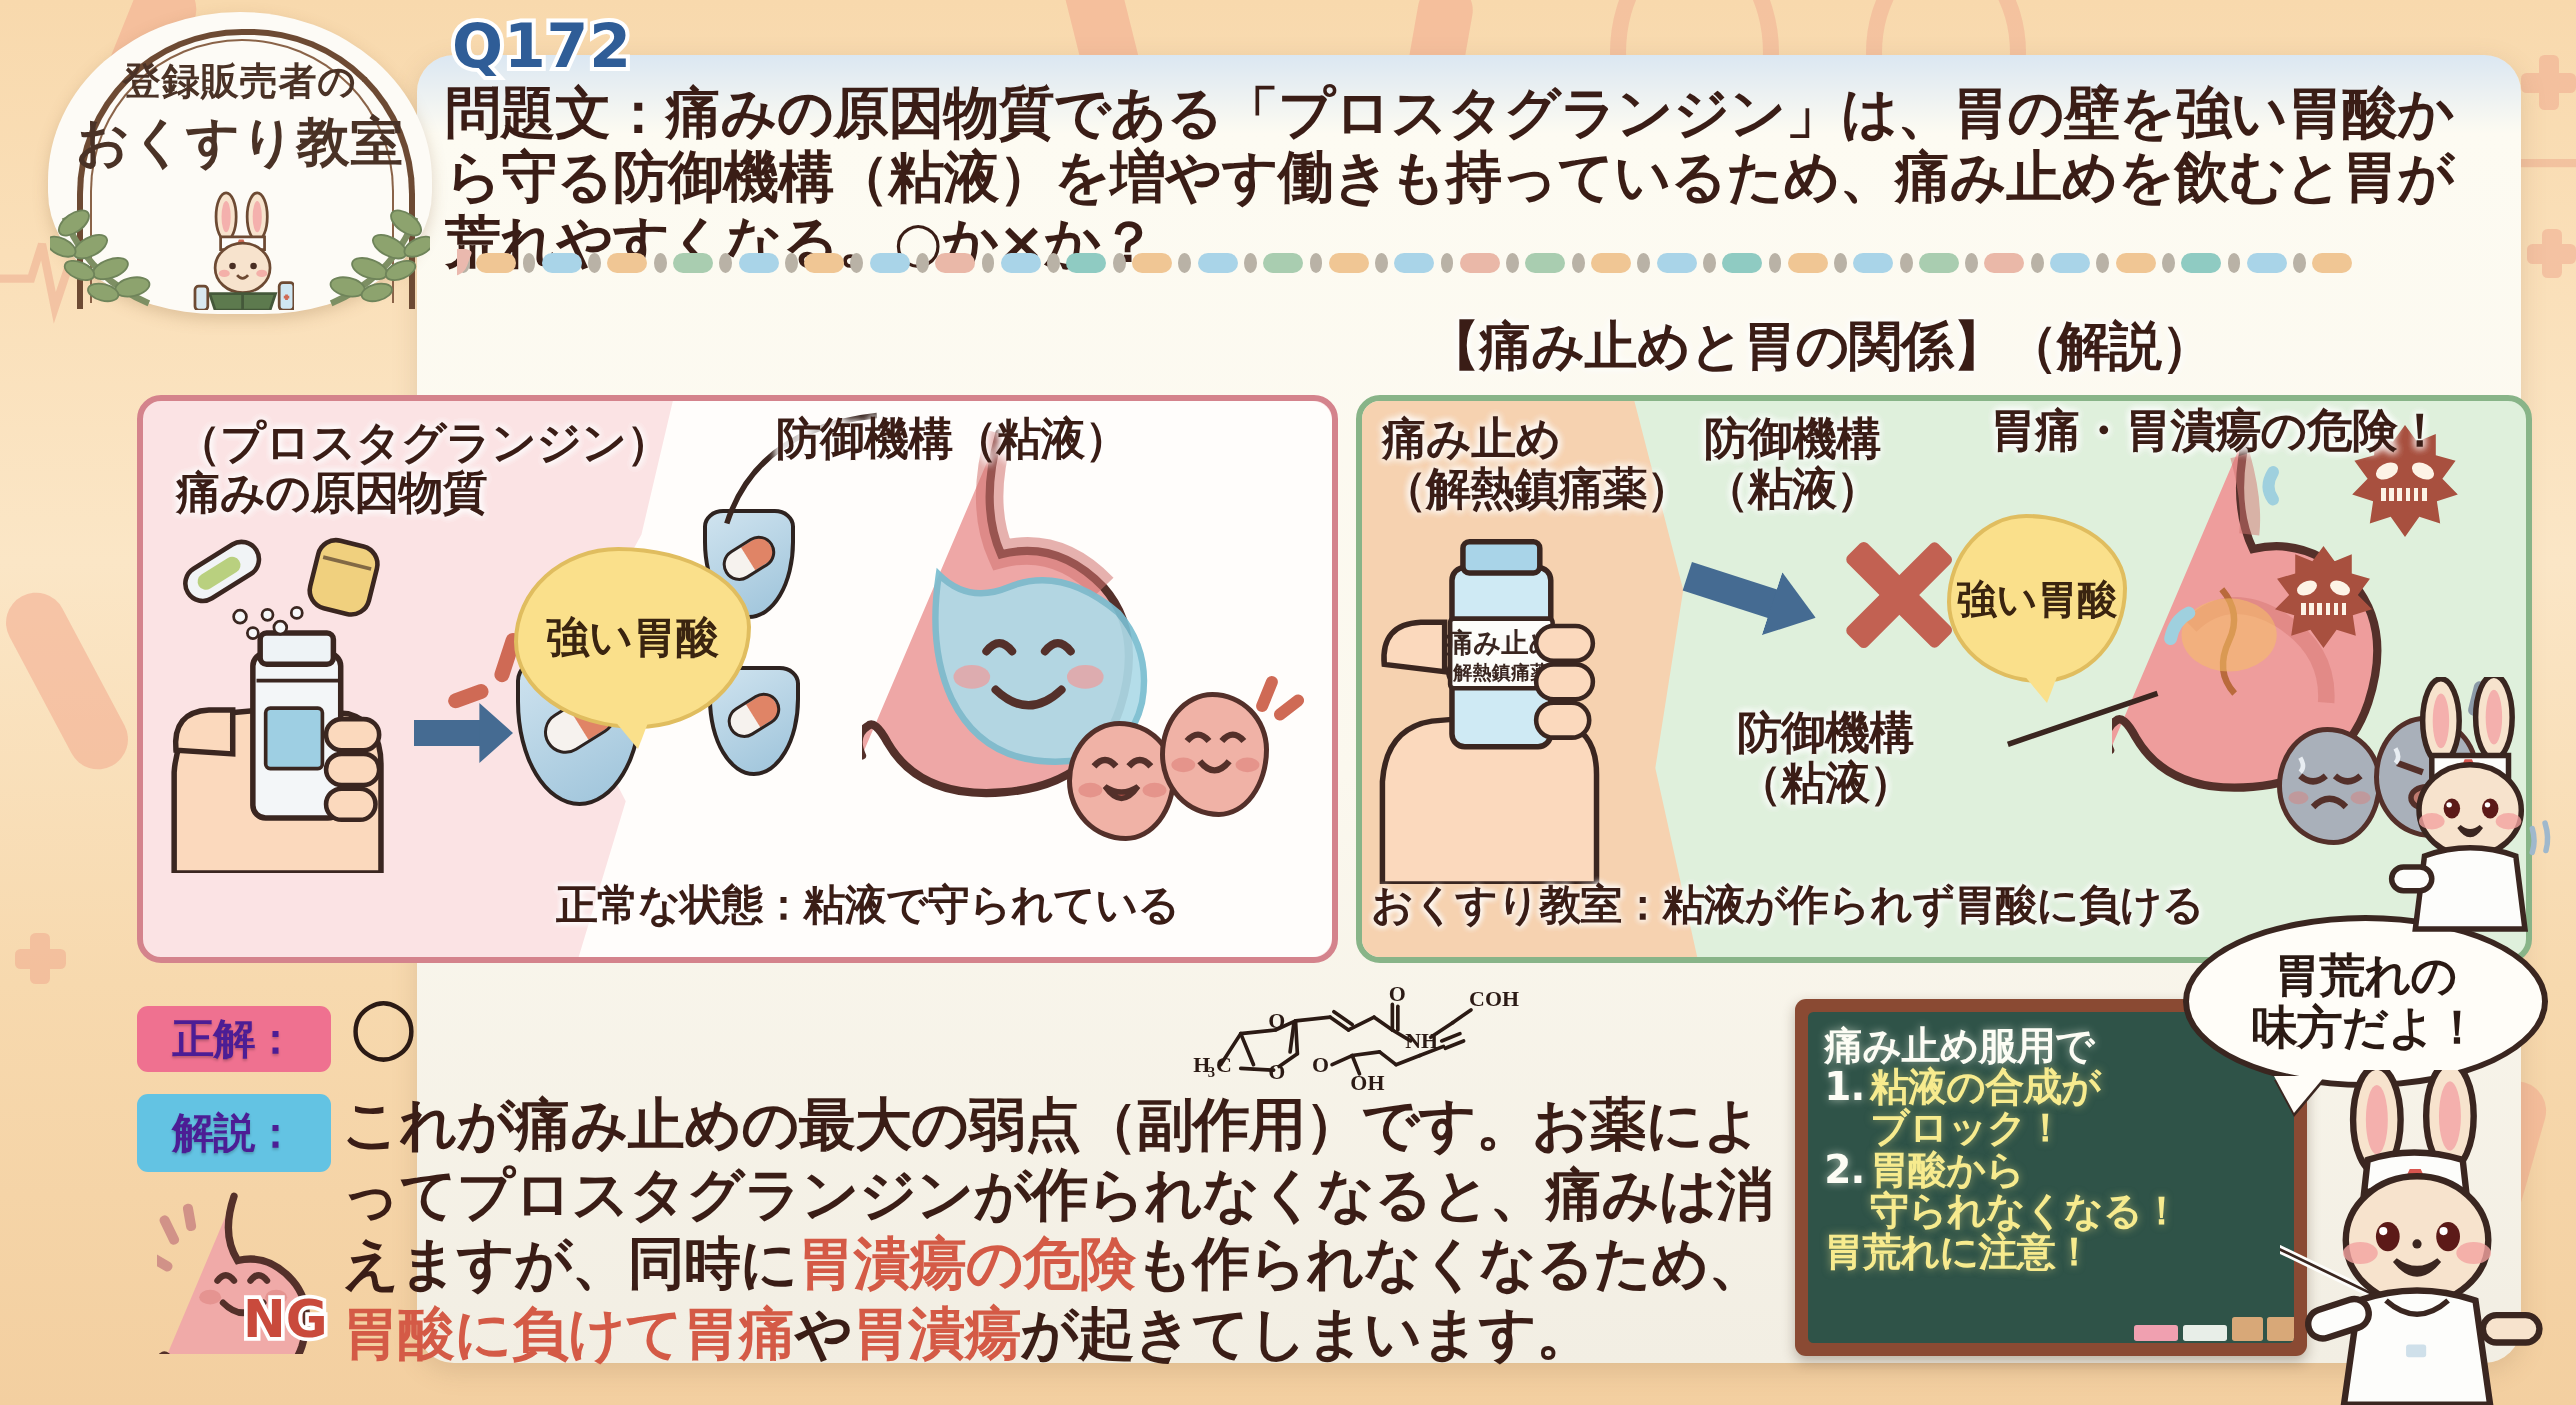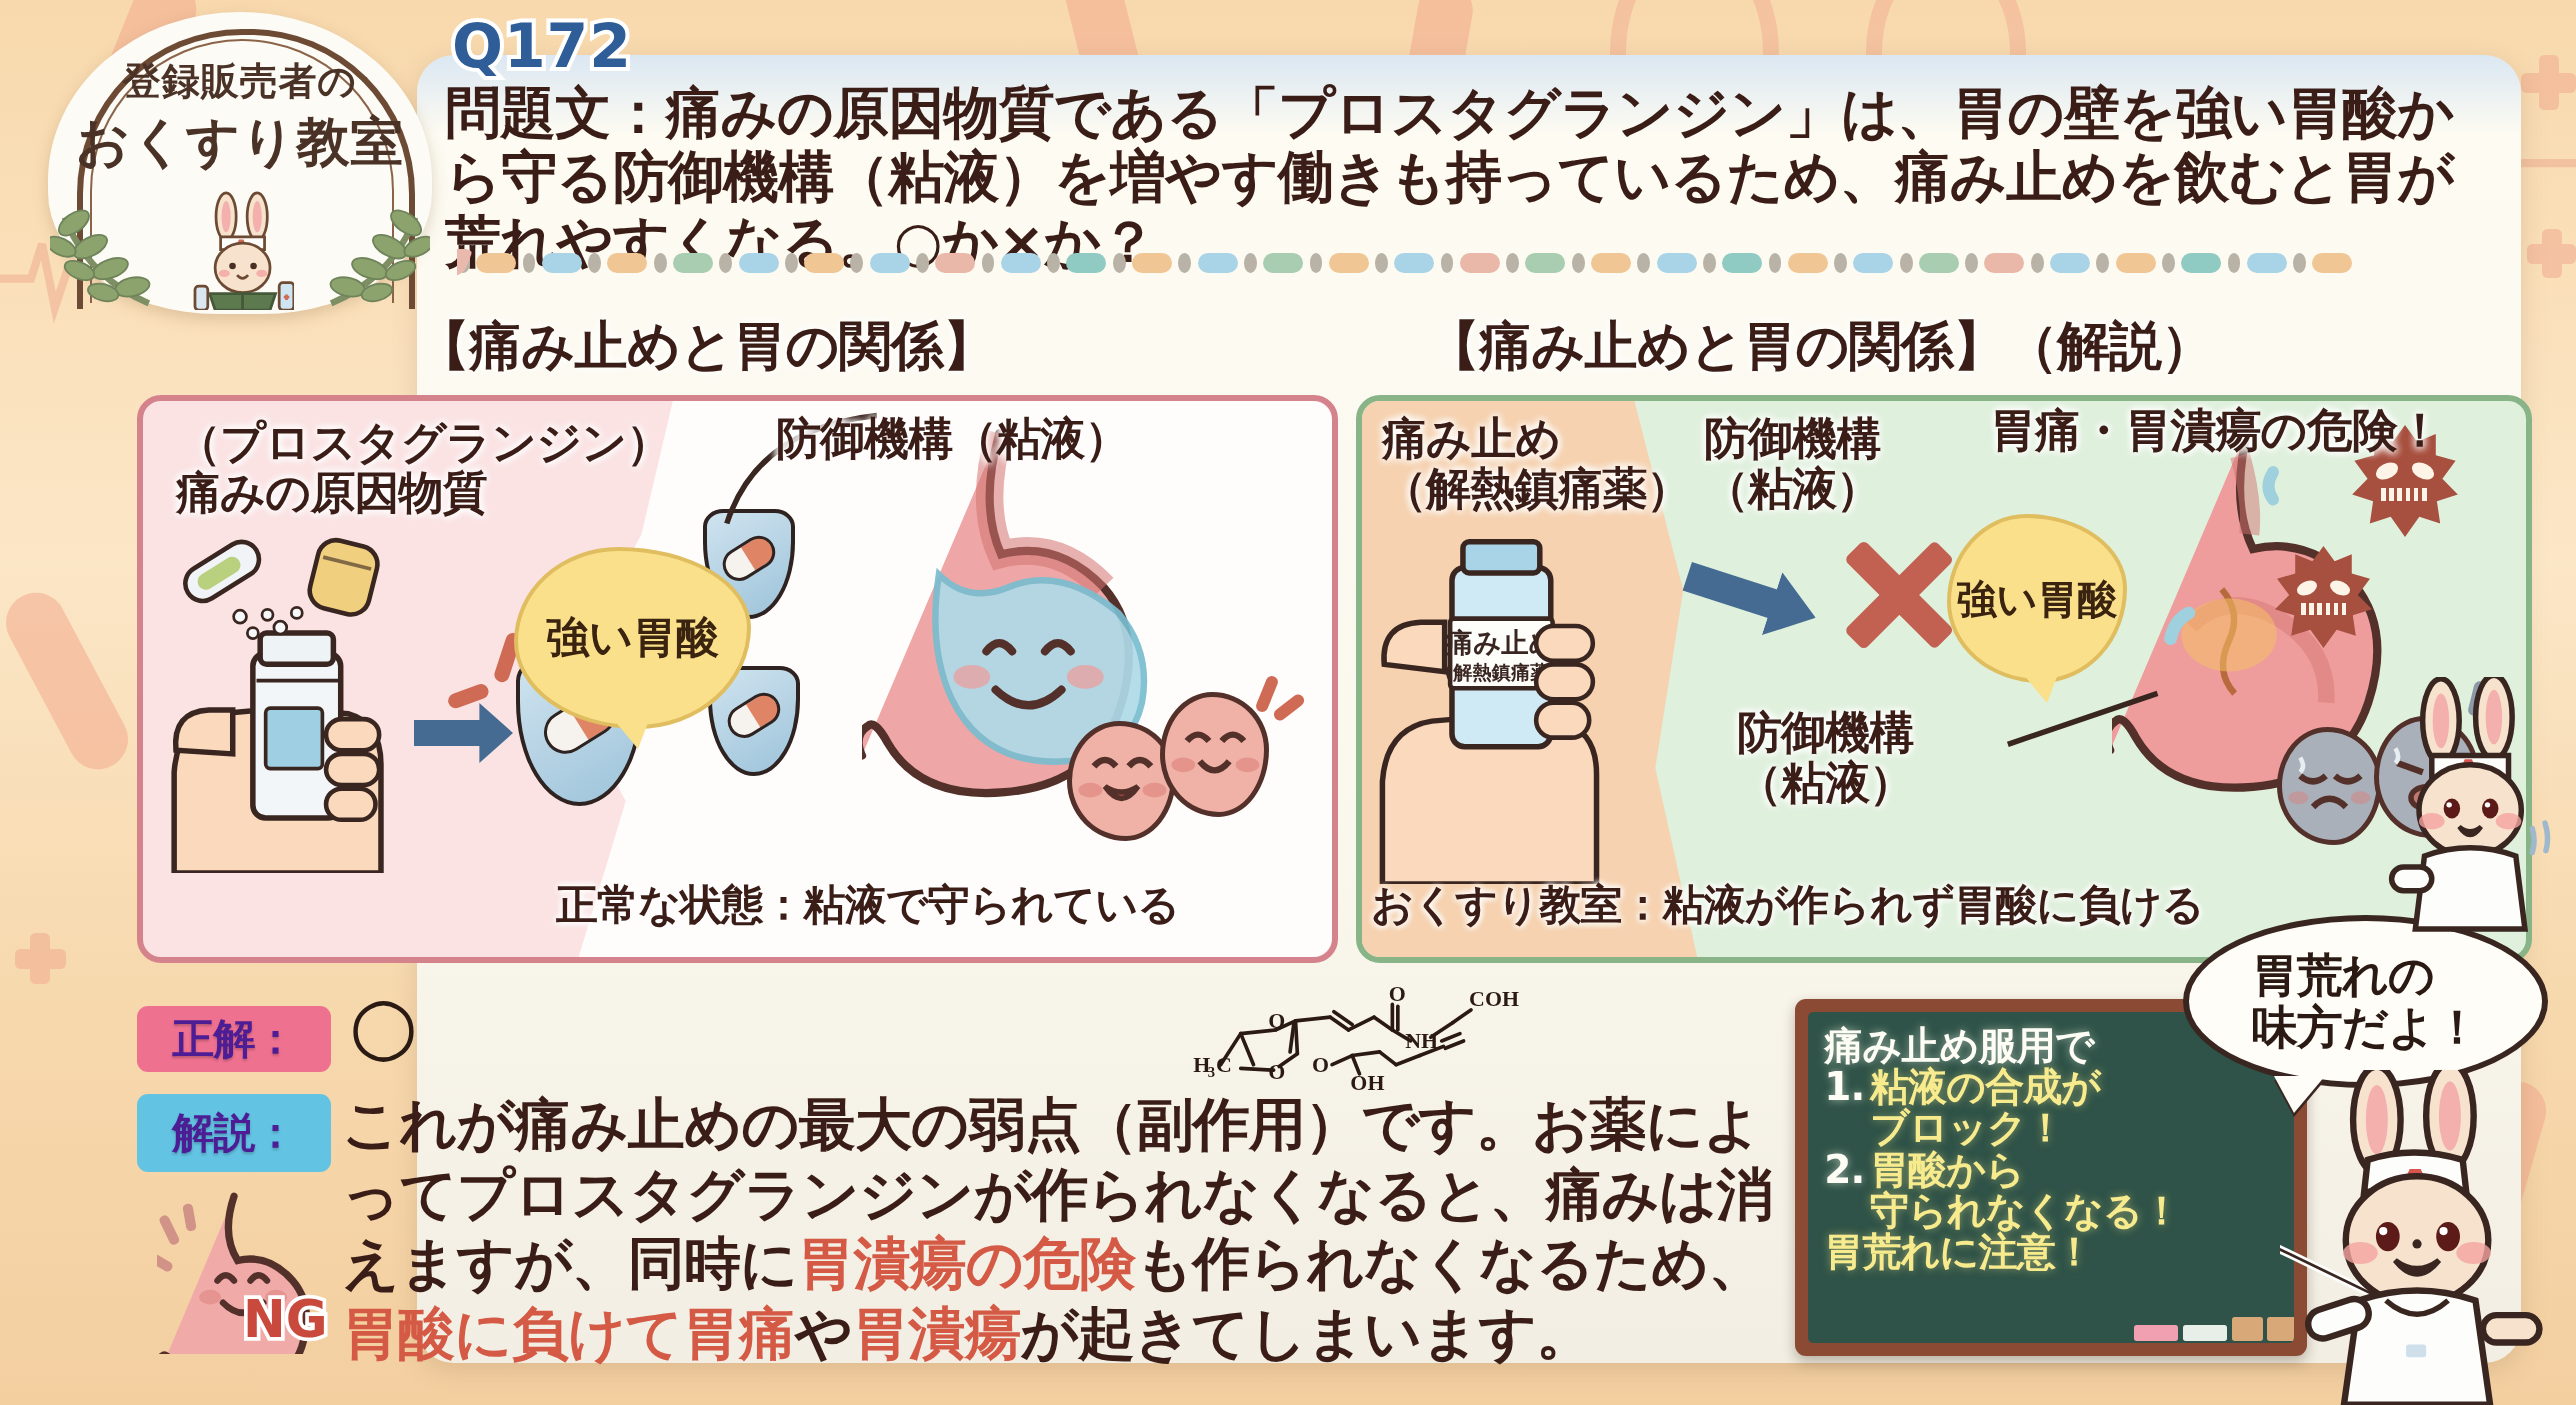--- a/index.html
+++ b/index.html
@@ -241,21 +241,21 @@
     font-weight:bold;font-family:"DejaVu Sans",sans-serif;
     line-height:1.06;letter-spacing:-0.9px;
   }
   .bl-w{color:#fdfdf5;font-size:39px;text-shadow:0 0 8.2px rgba(255,255,240,.55);}
   .bl-y{color:#f7eb8e;font-size:39px;text-shadow:0 0 8.2px rgba(247,235,142,.5);}
   .board-num{color:#fdfdf5;}
   .chalk{position:absolute;bottom:1.8px;height:16.5px;border-radius:2.7px;}
 
   .speech{
     position:absolute;background:#fffdf8;border:6.4px solid #3a2620;border-radius:50%;
-    display:flex;align-items:center;justify-content:center;
+    display:flex;align-items:center;justify-content:center;text-align:center;
     font-weight:bold;color:#2b1a14;font-family:"DejaVu Sans",sans-serif;
     line-height:1.12;letter-spacing:-0.9px;
   }
   .speech:after{
     content:"";position:absolute;bottom:-31px;left:24%;
     width:0;height:0;border-left:20px solid transparent;border-right:31px solid transparent;
     border-top:37px solid #fffdf8;filter:drop-shadow(0 4.6px 0 #3a2620);
   }
 </style>
 </head>
@@ -398,21 +398,20 @@
     <div class="d-dot"></div>
       <div class="d-cap" style="background:#f0c694"></div>
     <div class="d-dot"></div>
       <div class="d-cap" style="background:#8fcbc2"></div>
     <div class="d-dot"></div>
       <div class="d-cap" style="background:#a9d4e8"></div>
     <div class="d-dot"></div>
       <div class="d-cap" style="background:#f0c694"></div>
   </div>
 
-  <div class="ph ph-left">【痛み止めと胃の関係】</div>
   <div class="ph ph-right">【痛み止めと胃の関係】（解説）</div>
 
   <div class="panel panel-left">
     <div class="pl-white"></div>
 
     <svg style="position:absolute;left:22px;top:124px;width:302px;height:348px;" viewBox="0 0 330 380">
       <path d="M10 380 L10 270 Q14 214 60 206 L130 200 L200 206 Q236 216 236 262 L236 380 Z" fill="#fbd9bd" stroke="#3a2620" stroke-width="6"></path>
       <rect x="96" y="140" width="96" height="180" rx="14" fill="#f3f6f8" stroke="#3a2620" stroke-width="6"></rect>
       <rect x="104" y="118" width="80" height="34" rx="7" fill="#eef3f6" stroke="#3a2620" stroke-width="6"></rect>
       <rect x="110" y="200" width="62" height="66" rx="5" fill="#9ecfe3" stroke="#3a2620" stroke-width="4"></rect>

